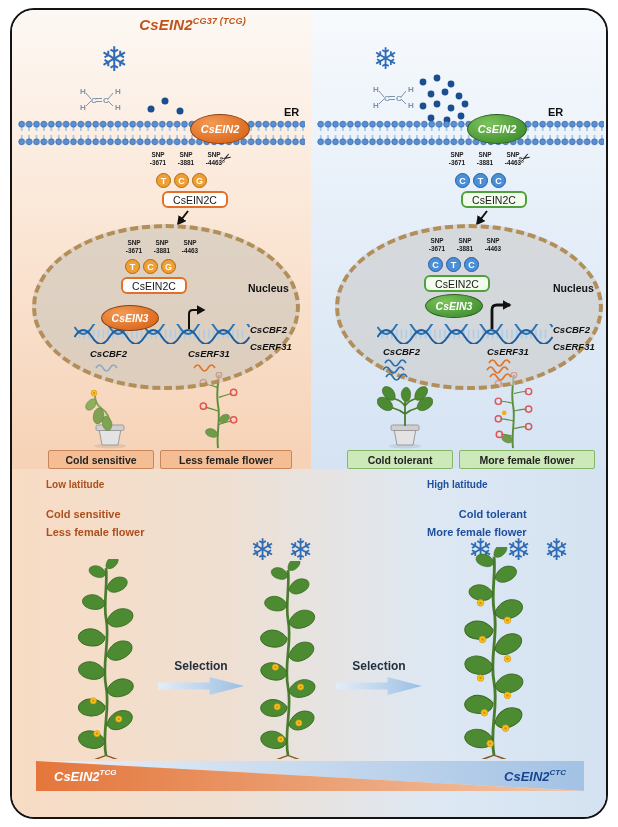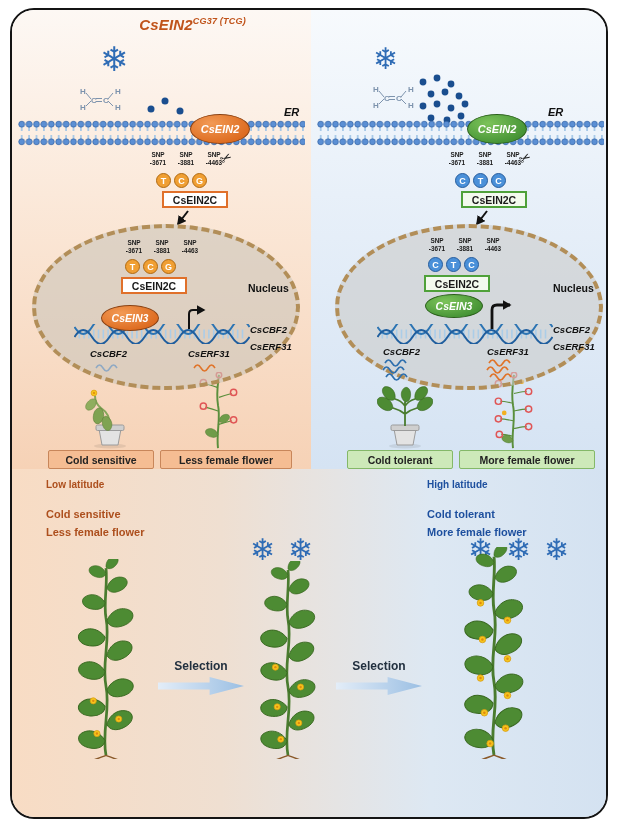--- a/index.html
+++ b/index.html
@@ -8,44 +8,44 @@
   .abs{position:absolute;}
   .frame{position:absolute;left:10px;top:8px;width:598px;height:811px;border:2.5px solid #141414;border-radius:24px;overflow:hidden;background:#fff;}
   .panel{position:absolute;top:0;height:459px;width:361px;}
   .panel.pl{left:0;background:linear-gradient(180deg,#fdf8f4 0%,#fbe9da 40%,#f6d2b6 100%);}
   .panel.pr{left:299px;background:linear-gradient(180deg,#f7fafd 0%,#e8f0f9 40%,#d5e3f3 100%);}
   .panel-title{position:absolute;top:6px;width:100%;text-align:center;font-weight:bold;font-style:italic;font-size:15px;letter-spacing:.2px;}
   .pl .panel-title{color:#c0531a;} .pr .panel-title{color:#1d4f9e;}
   .panel-title sup{font-size:9px;}
   .snowflake{position:absolute;color:#2f6cb5;line-height:1;}
   .membrane{left:6px;top:110px;}
-  .er-label{position:absolute;font-weight:bold;font-size:11px;color:#111;font-style:italic;}
+  .er-label{position:absolute;font-weight:bold;font-size:11px;color:#111;}
   .oval{position:absolute;border-radius:50%;display:flex;align-items:center;justify-content:center;font-style:italic;font-weight:bold;color:#fff;z-index:3;}
   .oval.orange{background:radial-gradient(ellipse at 35% 30%,#f29a55,#dd6b1f 75%);border:1.8px solid #8a4112;}
   .oval.green{background:radial-gradient(ellipse at 35% 30%,#7cc35a,#459335 75%);border:1.8px solid #2a5f1a;}
   .snp-row{position:absolute;display:flex;gap:4px;z-index:2;}
   .snp-col{width:24px;text-align:center;font-size:6.4px;font-weight:600;color:#1a1a1a;line-height:1.25;}
   .scissors{position:absolute;font-size:14px;color:#222;transform:rotate(-30deg);z-index:2;}
   .codon-row{position:absolute;display:flex;gap:3px;z-index:2;}
   .codon{width:15px;height:15px;border-radius:50%;display:flex;align-items:center;justify-content:center;font-size:9px;font-weight:bold;color:#fff;}
   .lc .codon{background:#f09f33;border:1.5px solid #b06a12;}
   .rc .codon{background:#4a90d9;border:1.5px solid #275d9d;}
-  .ein2c-box{position:absolute;width:66px;height:17px;border-radius:0;display:flex;align-items:center;justify-content:center;font-weight:bold;font-size:10.5px;color:#1a1a1a;background:#fff;z-index:2;}
+  .ein2c-box{position:absolute;width:66px;height:17px;border-radius:6px;display:flex;align-items:center;justify-content:center;font-weight:normal;font-size:10.5px;color:#1a1a1a;background:#fff;z-index:2;}
   .ob{border:2px solid #e0702a;} .gb{border:2px solid #4fa13a;background:#f3faee;}
   .nucleus{position:absolute;border:4px dashed #b28e58;border-radius:50%;background:rgba(205,199,188,.62);z-index:1;}
   .nucleus-label{position:absolute;font-weight:bold;font-size:10.5px;color:#111;z-index:2;}
   .gene-labels{position:absolute;font-style:italic;font-weight:600;font-size:9.5px;color:#111;line-height:1.75;z-index:2;}
   .tr-label{position:absolute;font-style:italic;font-weight:600;font-size:9.5px;color:#111;z-index:2;}
   .pheno{position:absolute;top:440px;height:19px;border-radius:2px;display:flex;align-items:center;justify-content:center;font-weight:bold;font-size:10.5px;color:#222;z-index:2;}
   .pheno.warm{background:#f5bd93;border:1px solid #c8865a;}
   .pheno.cool{background:#cde9b9;border:1px solid #84b868;}
   .evo{position:absolute;left:0;top:459px;width:598px;height:352px;background:linear-gradient(90deg,#f8dcc4 0%,#efdfd1 35%,#dde8f3 70%,#d4e2f1 100%);}
   .lat-title{position:absolute;font-size:10px;font-weight:800;}
   .lat-lines{position:absolute;font-size:11px;font-weight:bold;line-height:1.65;}
-  .low{color:#ad4f1d;} .high{color:#1d4f9e;}
+  .low{color:#ad4f1d;} .high{color:#1d4f9e;text-align:right;}
   .sel-label{position:absolute;width:86px;text-align:center;font-size:12px;font-weight:bold;color:#22303f;}
   .sel-arrow{position:absolute;width:86px;height:18px;background:linear-gradient(90deg,#e3edf8,#9bbfe3);clip-path:polygon(0 30%,60% 30%,60% 0,100% 50%,60% 100%,60% 70%,0 70%);}
   .wedge{position:absolute;left:24px;top:292px;width:548px;height:30px;}
   .wedge-or{position:absolute;inset:0;background:linear-gradient(90deg,#e4763b,#f2c6a8);clip-path:polygon(0 0,100% 100%,0 100%);}
   .wedge-bl{position:absolute;inset:0;background:linear-gradient(90deg,#e9f0f8,#a3c2e4);clip-path:polygon(0 0,100% 0,100% 100%);}
   .wedge-label{position:absolute;top:50%;transform:translateY(-50%);font-style:italic;font-weight:bold;font-size:13px;}
   .wedge-label sup{font-size:8px;}
   .wl{left:18px;color:#fff;} .wr{right:18px;color:#17468f;}
   .mol text{font-size:8px;font-weight:bold;fill:#7d93ad;}
   .mol line{stroke:#7d93ad;stroke-width:1;}
@@ -431,14 +431,20 @@
       <use href="#flw" x="40" y="172"></use>
         <use href="#flw" x="62" y="188"></use>
         <use href="#flw" x="46" y="204"></use>
     </svg>
 
     <div class="sel-label" style="left:146px;top:190px">Selection</div>
     <div class="sel-arrow" style="left:146px;top:208px"></div>
     <div class="sel-label" style="left:324px;top:190px">Selection</div>
     <div class="sel-arrow" style="left:324px;top:208px"></div>
 
+    <div class="wedge">
+      <div class="wedge-bl"></div>
+      <div class="wedge-or"></div>
+      <div class="wedge-label wl"><span>CsEIN2</span><sup>TCG</sup></div>
+      <div class="wedge-label wr"><span>CsEIN2</span><sup>CTC</sup></div>
+    </div>
   </div>
 </div>
 
 </body></html>

